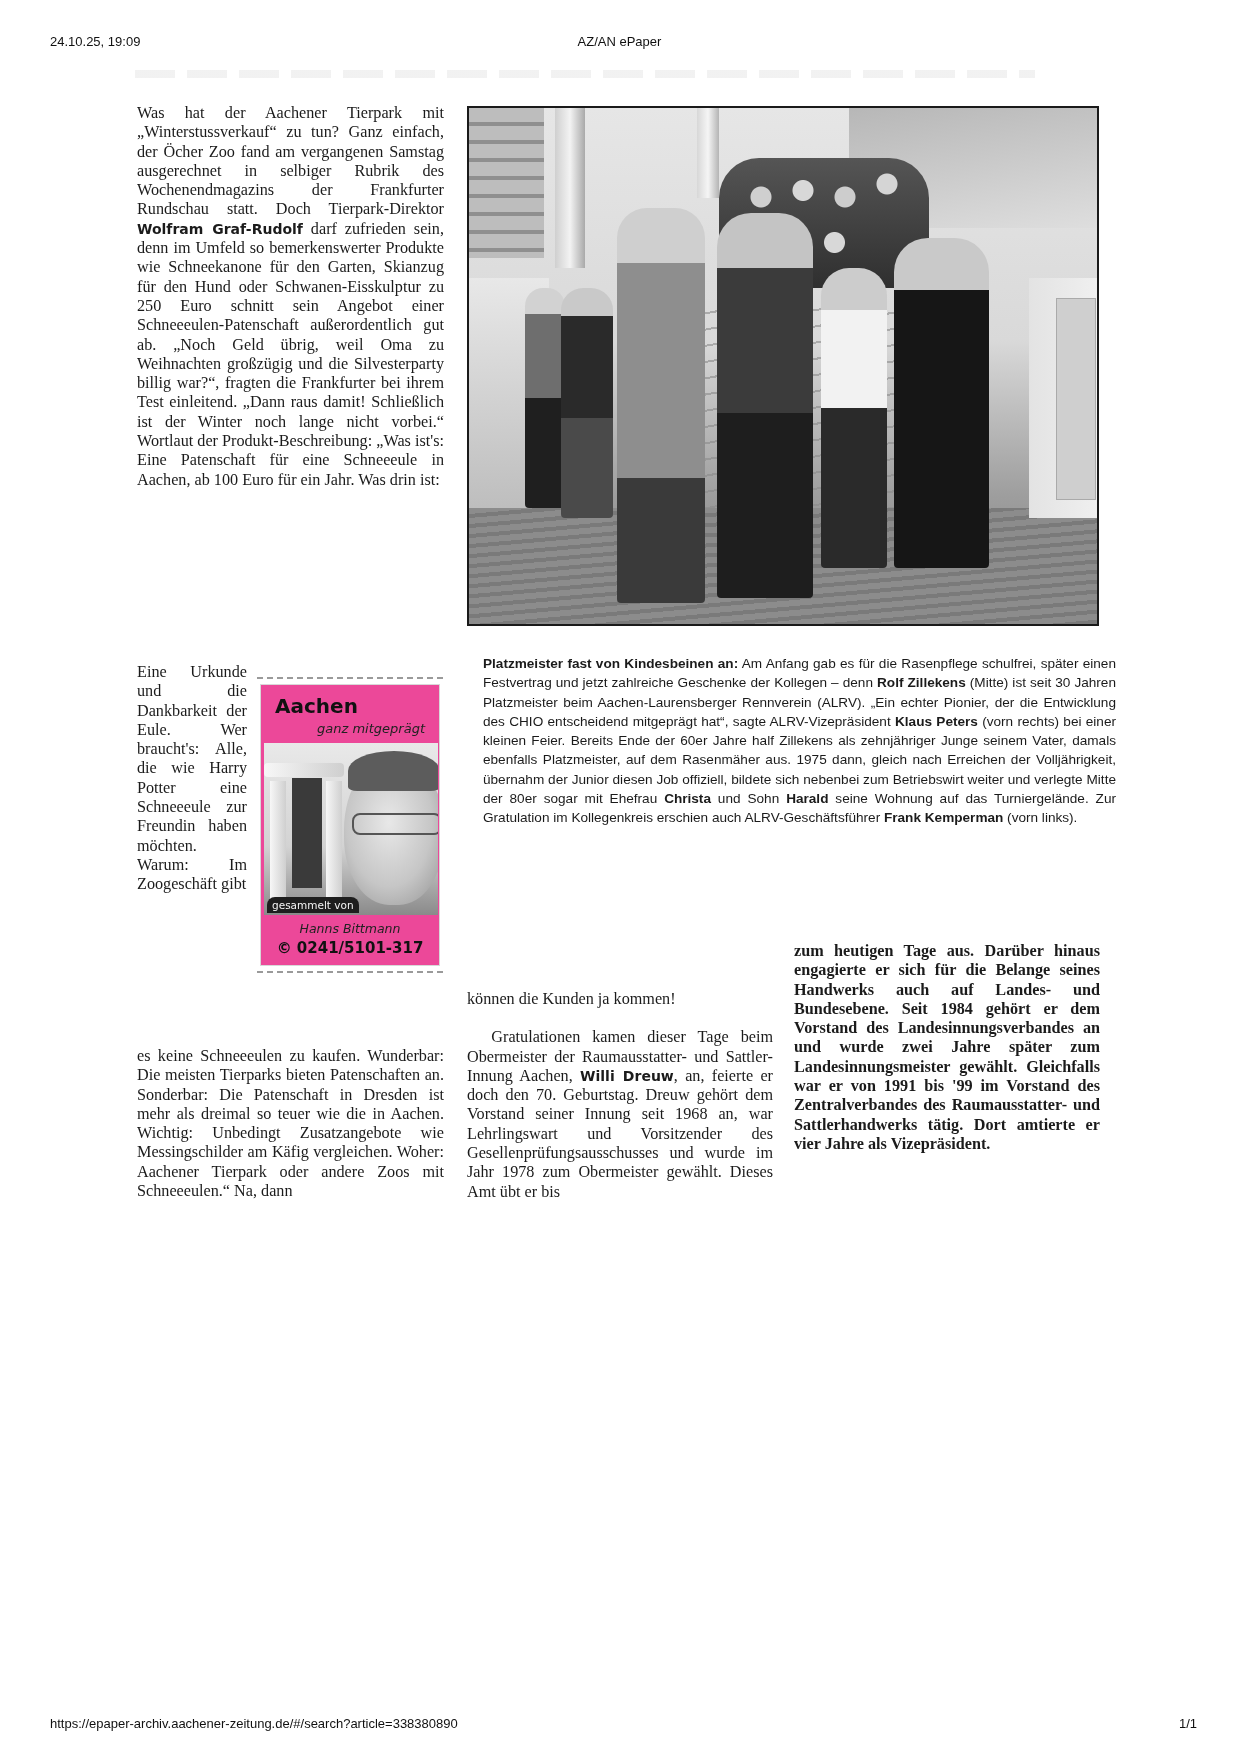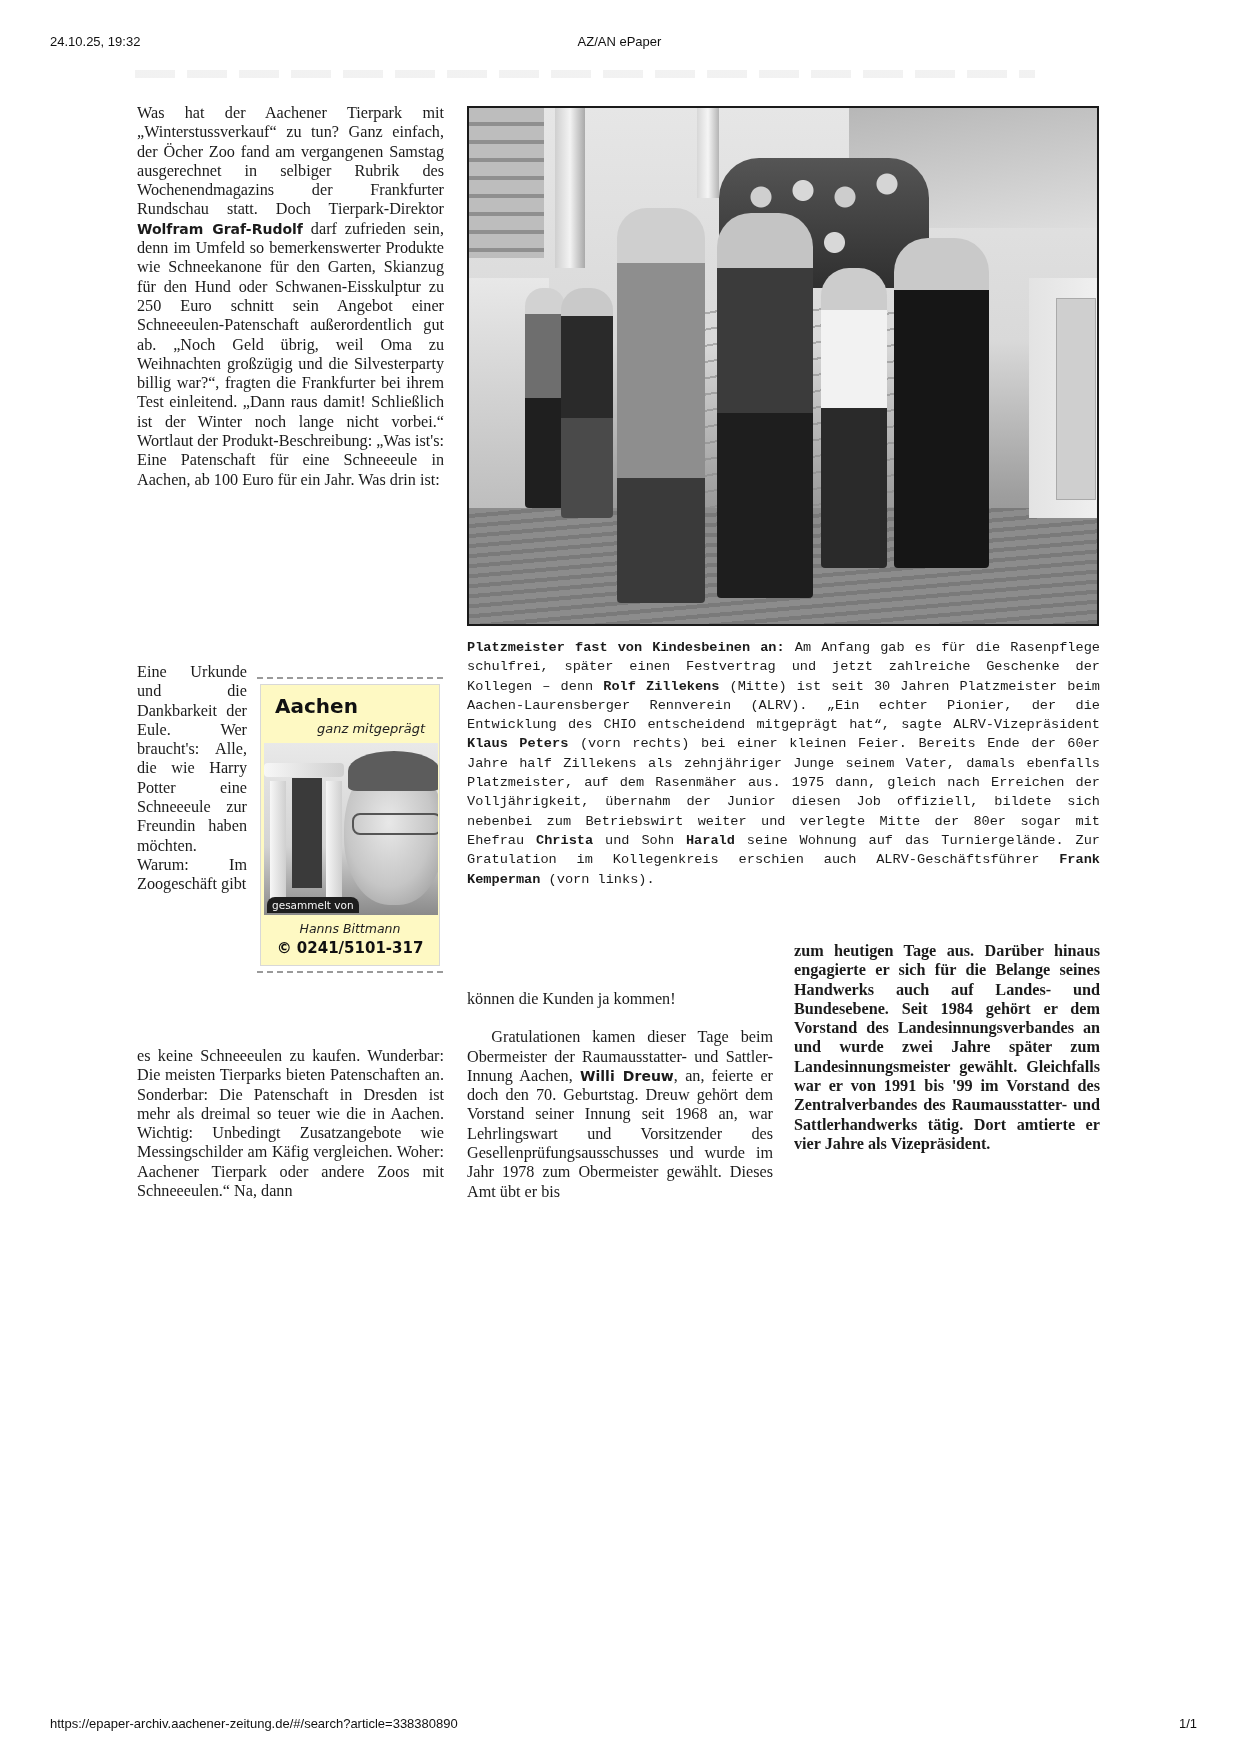--- a/index.html
+++ b/index.html
@@ -24,21 +24,21 @@
   .col-text b { font-family: "DejaVu Sans", sans-serif; font-size: 14px; font-weight: bold; }
   #col1 { position: absolute; left: 137px; top: 104px; width: 307px; }
   #col1-narrow { position: absolute; left: 137px; top: 663px; width: 110px; }
   #col1-bottom { position: absolute; left: 137px; top: 1047px; width: 307px; }
   .box {
     position: absolute; left: 257px; top: 677px; width: 186px; height: 292px;
     border-top: 2px dashed #9a9a9a; border-bottom: 2px dashed #9a9a9a;
   }
   .box-inner {
     position: absolute; left: 3px; right: 3px; top: 5px; bottom: 5px;
-    background: #fef9c3; border: 1px solid #d8d8d8;
+    background: #ec4899; border: 1px solid #d8d8d8;
   }
   .box-title { position: absolute; left: 14px; top: 9px; font-family: "DejaVu Sans", sans-serif; font-weight: bold; font-size: 20px; color: #111; }
   .box-sub { position: absolute; right: 14px; top: 36px; font-family: "DejaVu Sans", sans-serif; font-style: italic; font-size: 13px; color: #222; }
   .box-photo { position: absolute; left: 3px; top: 58px; width: 174px; height: 172px; overflow: hidden;
     background: linear-gradient(180deg, #e9e9e9 0%, #d3d3d3 60%, #8a8a8a 100%); }
   .pillar { position: absolute; background: linear-gradient(90deg, #f7f7f7, #cfcfcf); }
   .dark-door { position: absolute; left: 28px; top: 35px; width: 30px; height: 110px; background: #3a3a3a; }
   .face { position: absolute; left: 80px; top: 12px; width: 100px; height: 150px; border-radius: 50% 50% 45% 45%;
     background: radial-gradient(ellipse at 45% 45%, #e8e8e8 0%, #c6c6c6 55%, #8e8e8e 100%); }
   .hair { position: absolute; left: 84px; top: 8px; width: 92px; height: 40px; border-radius: 50% 50% 10% 10%; background: #5c5c5c; }
@@ -49,32 +49,32 @@
   .box-phone { position: absolute; left: 0; right: 0; top: 254px; text-align: center; font-family: "DejaVu Sans", sans-serif; font-weight: bold; font-size: 15px; color: #111; }
 
   .photo {
     position: absolute; left: 467px; top: 106px; width: 632px; height: 520px;
     border: 2px solid #1a1a1a; box-sizing: border-box; overflow: hidden;
     background: linear-gradient(180deg, #e6e6e6 0%, #d9d9d9 45%, #9e9e9e 75%, #7d7d7d 100%);
   }
   .ph { position: absolute; }
   .caption {
     position: absolute; left: 467px; top: 638px; width: 633px;
-    font-family: Liberation Mono, monospace; font-size: 13.6px; line-height: 19.3px;
-    text-align: justify; color: #1b1b1b; margin: 0;
+    font-family: Liberation Sans, sans-serif; font-size: 13.6px; line-height: 19.3px;
+    text-align: justify; color: #1b1b1b; margin: 16px;
   }
   .caption b { font-weight: bold; }
   #col2 { position: absolute; left: 467px; top: 942px; width: 306px; }
   #col3 { position: absolute; left: 794px; top: 942px; width: 306px; font-weight: bold; }
   .indent { text-indent: 1.5em; }
 </style>
 </head>
 <body>
 
-<div class="print-header ph-left">24.10.25, 19:32</div>
+<div class="print-header ph-left">24.10.25, 19:09</div>
 <div class="print-header ph-center">AZ/AN ePaper</div>
 <div class="faint-strip"></div>
 
 <p id="col1" class="col-text"><span>Was hat der Aachener Tierpark mit „Winterstussverkauf“ zu tun? Ganz einfach, der Öcher Zoo fand am vergangenen Samstag ausgerechnet in selbiger Rubrik des Wochenendmagazins der Frankfurter Rundschau statt. Doch Tierpark-Direktor </span><b>Wolfram Graf-Rudolf</b><span> darf zufrieden sein, denn im Umfeld so bemerkenswerter Produkte wie Schneekanone für den Garten, Skianzug für den Hund oder Schwanen-Eisskulptur zu 250 Euro schnitt sein Angebot einer Schneeeulen-Patenschaft außerordentlich gut ab. „Noch Geld übrig, weil Oma zu Weihnachten großzügig und die Silvesterparty billig war?“, fragten die Frankfurter bei ihrem Test einleitend. „Dann raus damit! Schließlich ist der Winter noch lange nicht vorbei.“ Wortlaut der Produkt-Beschreibung: „Was ist's: Eine Patenschaft für eine Schneeeule in Aachen, ab 100 Euro für ein Jahr. Was drin ist:</span></p>
 
 <p id="col1-narrow" class="col-text">Eine Urkunde und die Dankbarkeit der Eule. Wer braucht's: Alle, die wie Harry Potter eine Schneeeule zur Freundin haben möchten. Warum: Im Zoogeschäft gibt</p>
 
 <div class="box">
   <div class="box-inner">
     <div class="box-title">Aachen</div>

